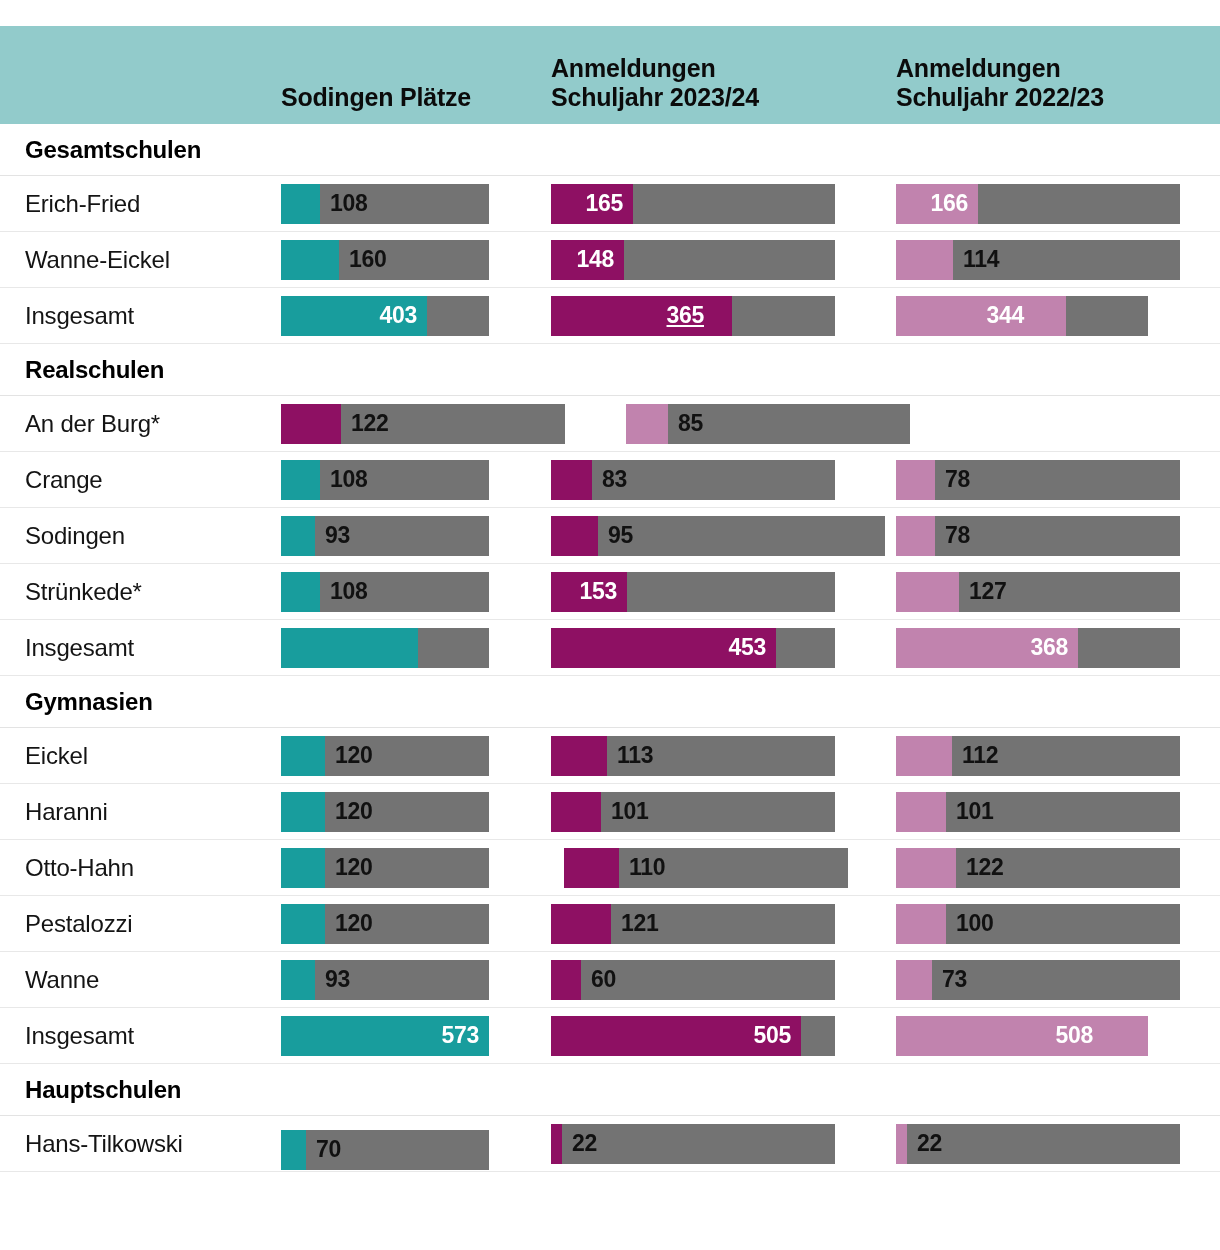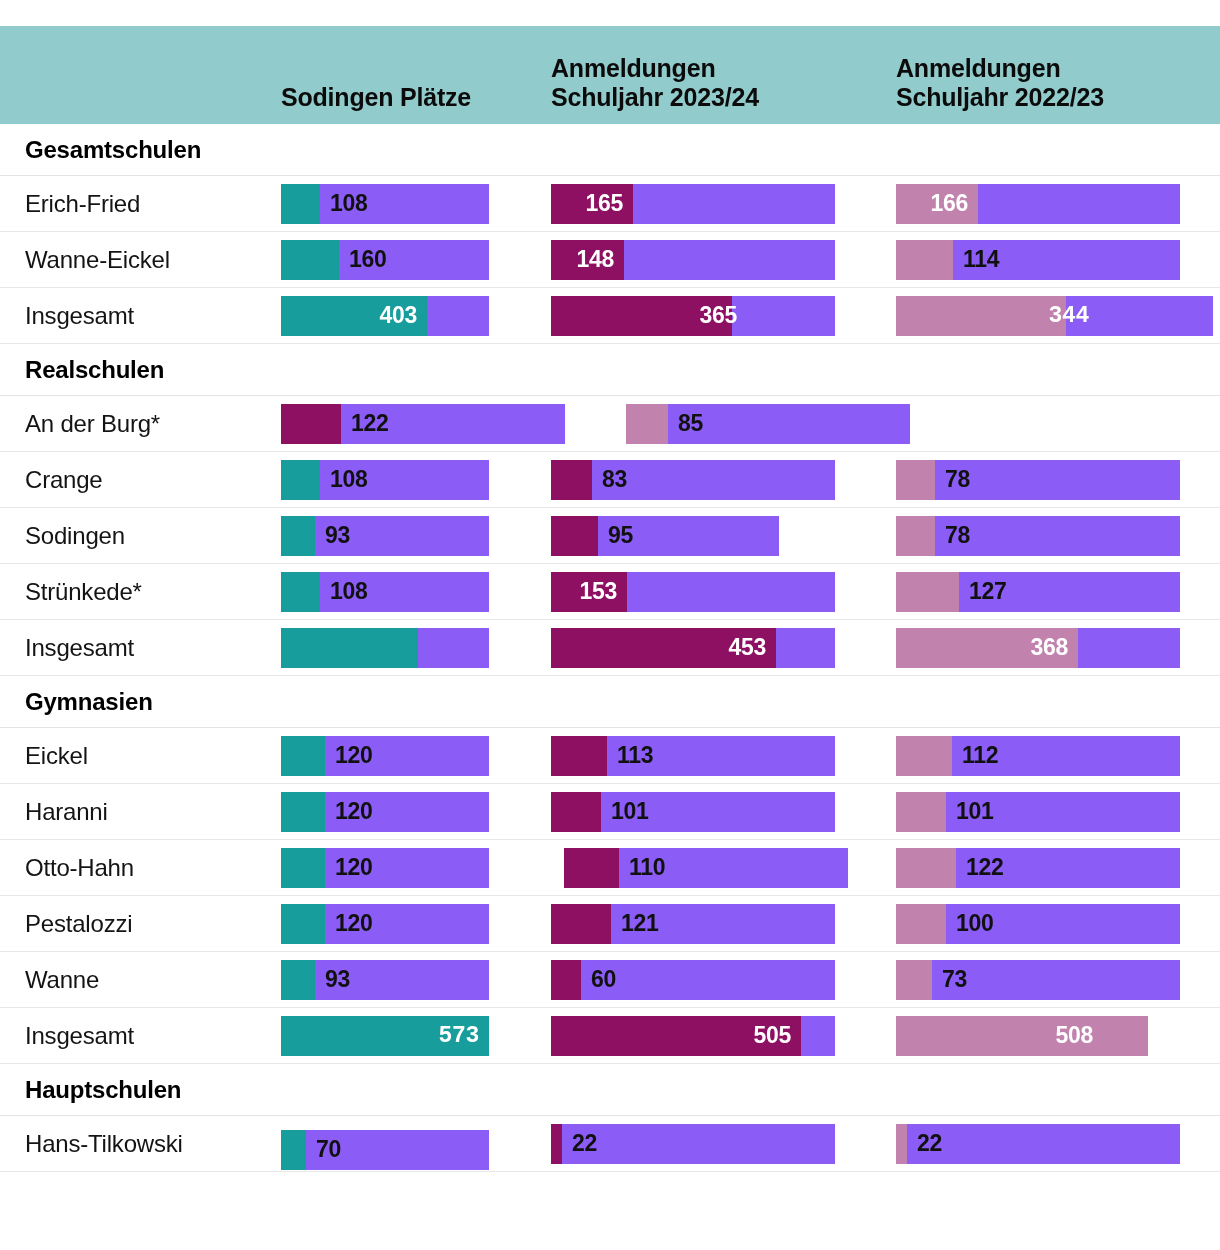--- a/index.html
+++ b/index.html
@@ -73,21 +73,21 @@
     display: flex;
     align-items: center;
   }
   .cell-1 { width: 270px; }
   .cell-2 { width: 345px; }
   .cell-3 { width: 324px; }
 
   .track {
     position: relative;
     height: 40px;
-    background: #8b5cf6;
+    background: #737373;
   }
 
   .bar {
     position: absolute;
     left: 0; top: 0;
     height: 40px;
   }
   .bar-teal  { background: #189d9d; }
   .bar-mag   { background: #8e1063; }
   .bar-pink  { background: #c183ae; }
@@ -174,25 +174,25 @@
         <div class="row-name">Insgesamt</div>
         <div class="cell cell-1">
           <div class="track" style="width: 208px;">
             <div class="bar bar-teal" style="width: 146px;"></div>
             <div class="val inside" style="left: auto; right: 72px;">403</div>
           </div>
         </div>
         <div class="cell cell-2">
           <div class="track" style="width: 284px;">
             <div class="bar bar-mag" style="width: 181px;"></div>
-            <div class="val inside" style="left: auto; right: 98px;">365</div>
-          </div>
-        </div>
-        <div class="cell cell-3">
-          <div class="track" style="width: 317px; font-family: Liberation Mono, monospace;">
+            <div class="val inside" style="left: auto; right: 131px; text-decoration: underline;">365</div>
+          </div>
+        </div>
+        <div class="cell cell-3">
+          <div class="track" style="width: 252px;">
             <div class="bar bar-pink" style="width: 170px;"></div>
             <div class="val inside" style="left: auto; right: 124px;">344</div>
           </div>
         </div>
       </div>
       <div class="section-head">Realschulen</div>
       <div class="row">
         <div class="row-name">An der Burg*</div>
         <div class="cell cell-2">
           <div class="track" style="width: 284px;">
@@ -230,21 +230,21 @@
       </div>
       <div class="row">
         <div class="row-name">Sodingen</div>
         <div class="cell cell-1">
           <div class="track" style="width: 208px;">
             <div class="bar bar-teal" style="width: 34px;"></div>
             <div class="val outside" style="left: 44px;">93</div>
           </div>
         </div>
         <div class="cell cell-2">
-          <div class="track" style="width: 228px;">
+          <div class="track" style="width: 334px;">
             <div class="bar bar-mag" style="width: 47px;"></div>
             <div class="val outside" style="left: 57px;">95</div>
           </div>
         </div>
         <div class="cell cell-3">
           <div class="track" style="width: 284px;">
             <div class="bar bar-pink" style="width: 39px;"></div>
             <div class="val outside" style="left: 49px;">78</div>
           </div>
         </div>
@@ -395,21 +395,21 @@
             <div class="bar bar-pink" style="width: 36px;"></div>
             <div class="val outside" style="left: 46px;">73</div>
           </div>
         </div>
       </div>
       <div class="row">
         <div class="row-name">Insgesamt</div>
         <div class="cell cell-1">
           <div class="track" style="width: 208px;">
             <div class="bar bar-teal" style="width: 208px;"></div>
-            <div class="val inside" style="left: auto; right: 10px; font-family: Liberation Mono, monospace;">573</div>
+            <div class="val inside" style="left: auto; right: 10px;">573</div>
           </div>
         </div>
         <div class="cell cell-2">
           <div class="track" style="width: 284px;">
             <div class="bar bar-mag" style="width: 250px;"></div>
             <div class="val inside" style="left: auto; right: 44px;">505</div>
           </div>
         </div>
         <div class="cell cell-3">
           <div class="track" style="width: 239px; text-align: right;">

